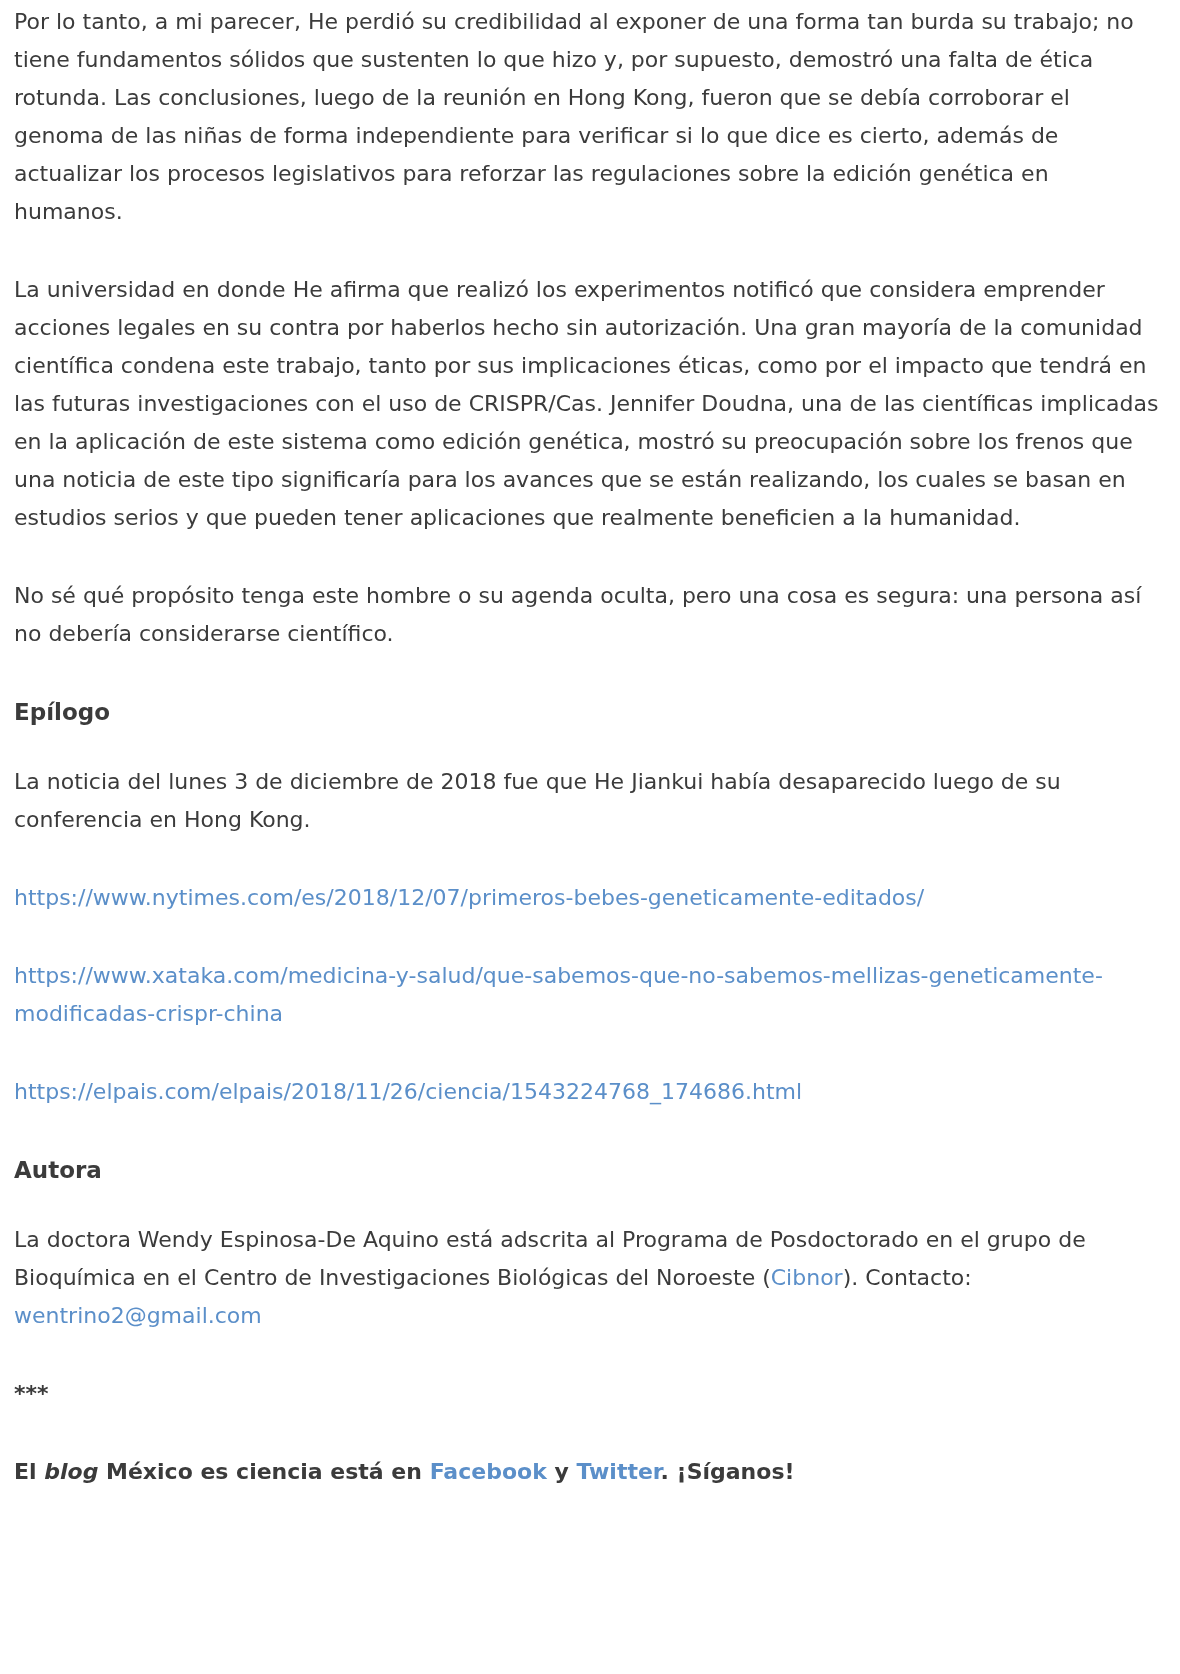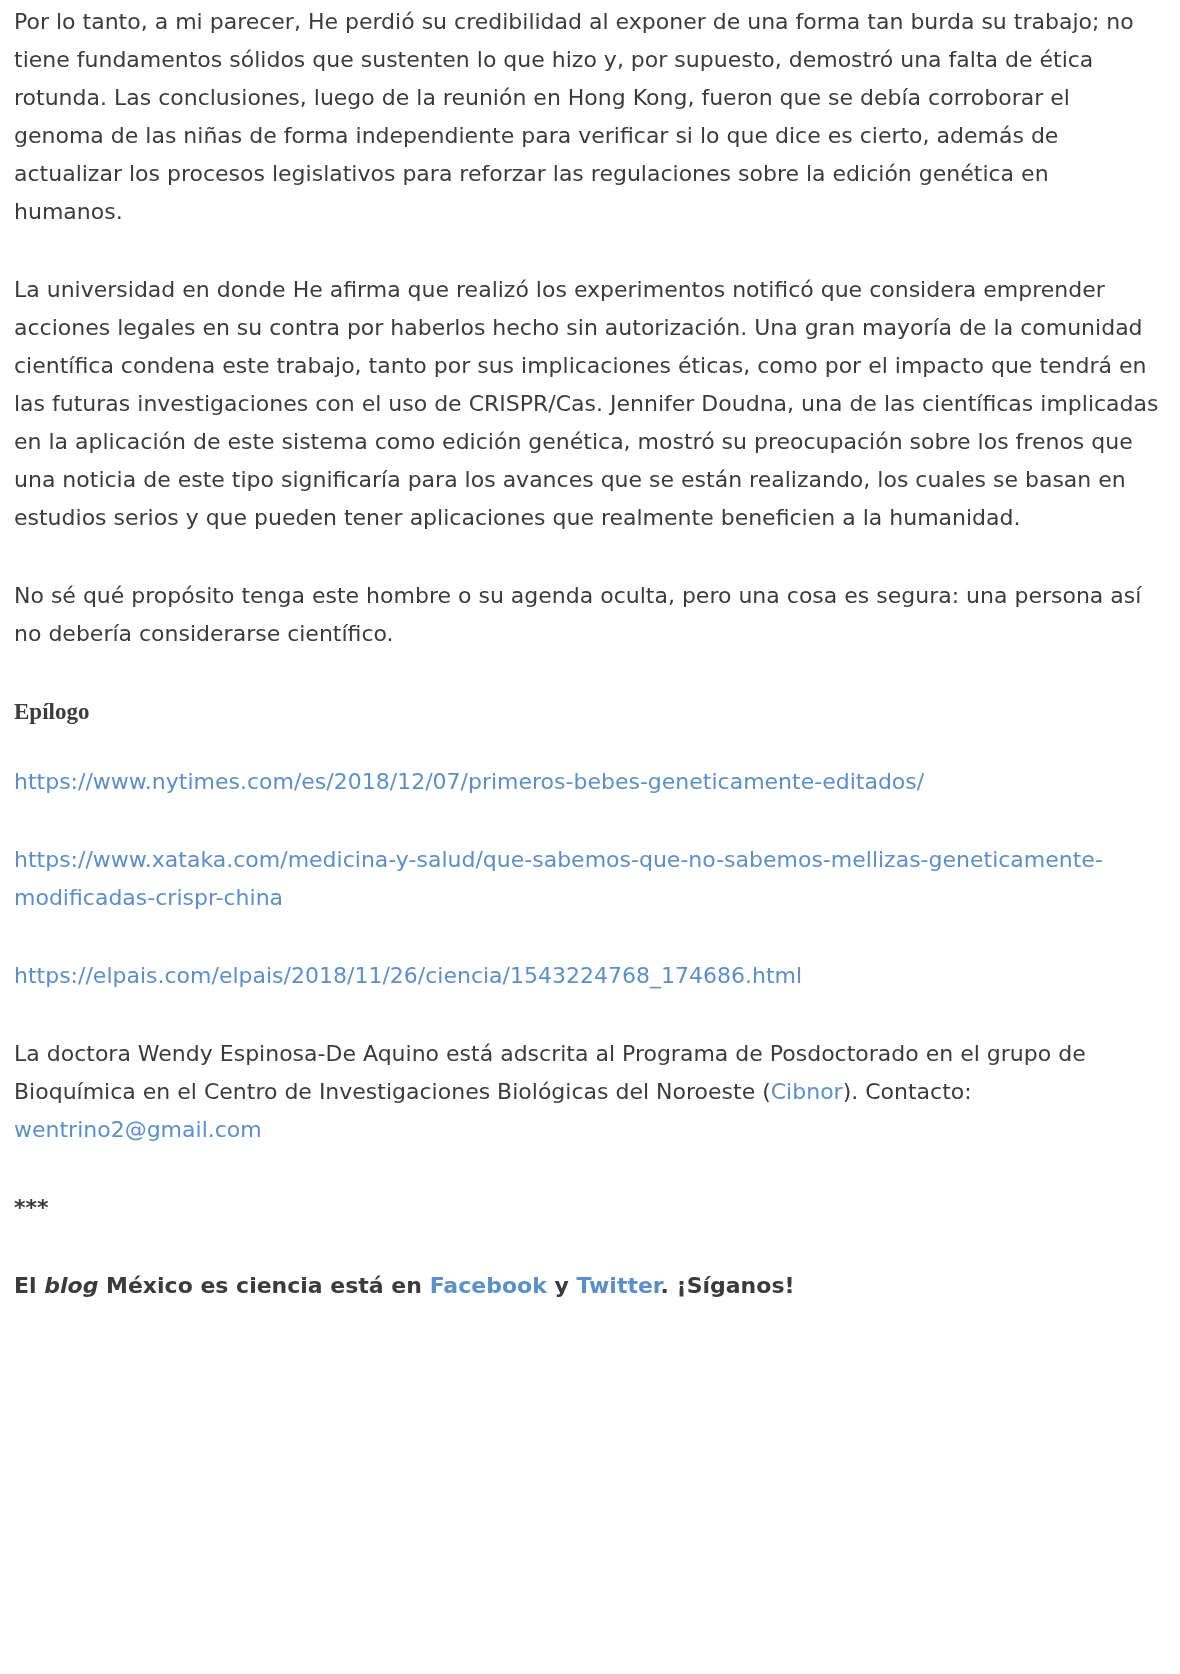--- a/index.html
+++ b/index.html
@@ -20,21 +20,20 @@
   }
   .article p {
     margin: 0 0 40px 0;
   }
   .article h3 {
     font-size: 23px;
     line-height: 38px;
     font-weight: 700;
     color: #3b3b3b;
     margin: 0 0 32px 0;
-    font-family: Liberation Serif, serif;
   }
   a.link {
     color: #5b8fc9;
     text-decoration: none;
     cursor: pointer;
     text-align: right;
   }
   .separator {
     font-weight: 700;
   }
@@ -52,29 +51,31 @@
 <main class="article">
 
   <p>Por lo tanto, a mi parecer, He perdió su credibilidad al exponer de una forma tan burda su trabajo; no tiene fundamentos sólidos que sustenten lo que hizo y, por supuesto, demostró una falta de ética rotunda. Las conclusiones, luego de la reunión en Hong Kong, fueron que se debía corroborar el genoma de las niñas de forma independiente para verificar si lo que dice es cierto, además de actualizar los procesos legislativos para reforzar las regulaciones sobre la edición genética en humanos.</p>
 
   <p>La universidad en donde He afirma que realizó los experimentos notificó que considera emprender acciones legales en su contra por haberlos hecho sin autorización. Una gran mayoría de la comunidad científica condena este trabajo, tanto por sus implicaciones éticas, como por el impacto que tendrá en las futuras investigaciones con el uso de CRISPR/Cas. Jennifer Doudna, una de las científicas implicadas en la aplicación de este sistema como edición genética, mostró su preocupación sobre los frenos que una noticia de este tipo significaría para los avances que se están realizando, los cuales se basan en estudios serios y que pueden tener aplicaciones que realmente beneficien a la humanidad.</p>
 
   <p>No sé qué propósito tenga este hombre o su agenda oculta, pero una cosa es segura: una persona así no debería considerarse científico.</p>
 
   <h3>Epílogo</h3>
 
+  <p>La noticia del lunes 3 de diciembre de 2018 fue que He Jiankui había desaparecido luego de su conferencia en Hong Kong.</p>
 
 
   <p class="link-line"><a class="link" href="#">https://www.nytimes.com/es/2018/12/07/primeros-bebes-geneticamente-editados/</a></p>
 
   <p class="link-line"><a class="link" href="#">https://www.xataka.com/medicina-y-salud/que-sabemos-que-no-sabemos-mellizas-geneticamente-modificadas-crispr-china</a></p>
 
   <p class="link-line"><a class="link" href="#">https://elpais.com/elpais/2018/11/26/ciencia/1543224768_174686.html</a></p>
 
 
+  <h3>Autora</h3>
 
   <p><span>La doctora Wendy Espinosa-De Aquino está adscrita al Programa de Posdoctorado en el grupo de Bioquímica en el Centro de Investigaciones Biológicas del Noroeste (</span><a class="link" href="#">Cibnor</a><span>). Contacto: </span><a class="link" href="#">wentrino2@gmail.com</a></p>
 
   <p class="separator">***</p>
 
   <p class="footer-line"><span>El </span><em class="blog-italic">blog</em><span> México es ciencia está en </span><a class="link" href="#">Facebook</a><span> y </span><a class="link" href="#">Twitter</a><span>. ¡Síganos!</span></p>
 
 </main>
 
 </body></html>

